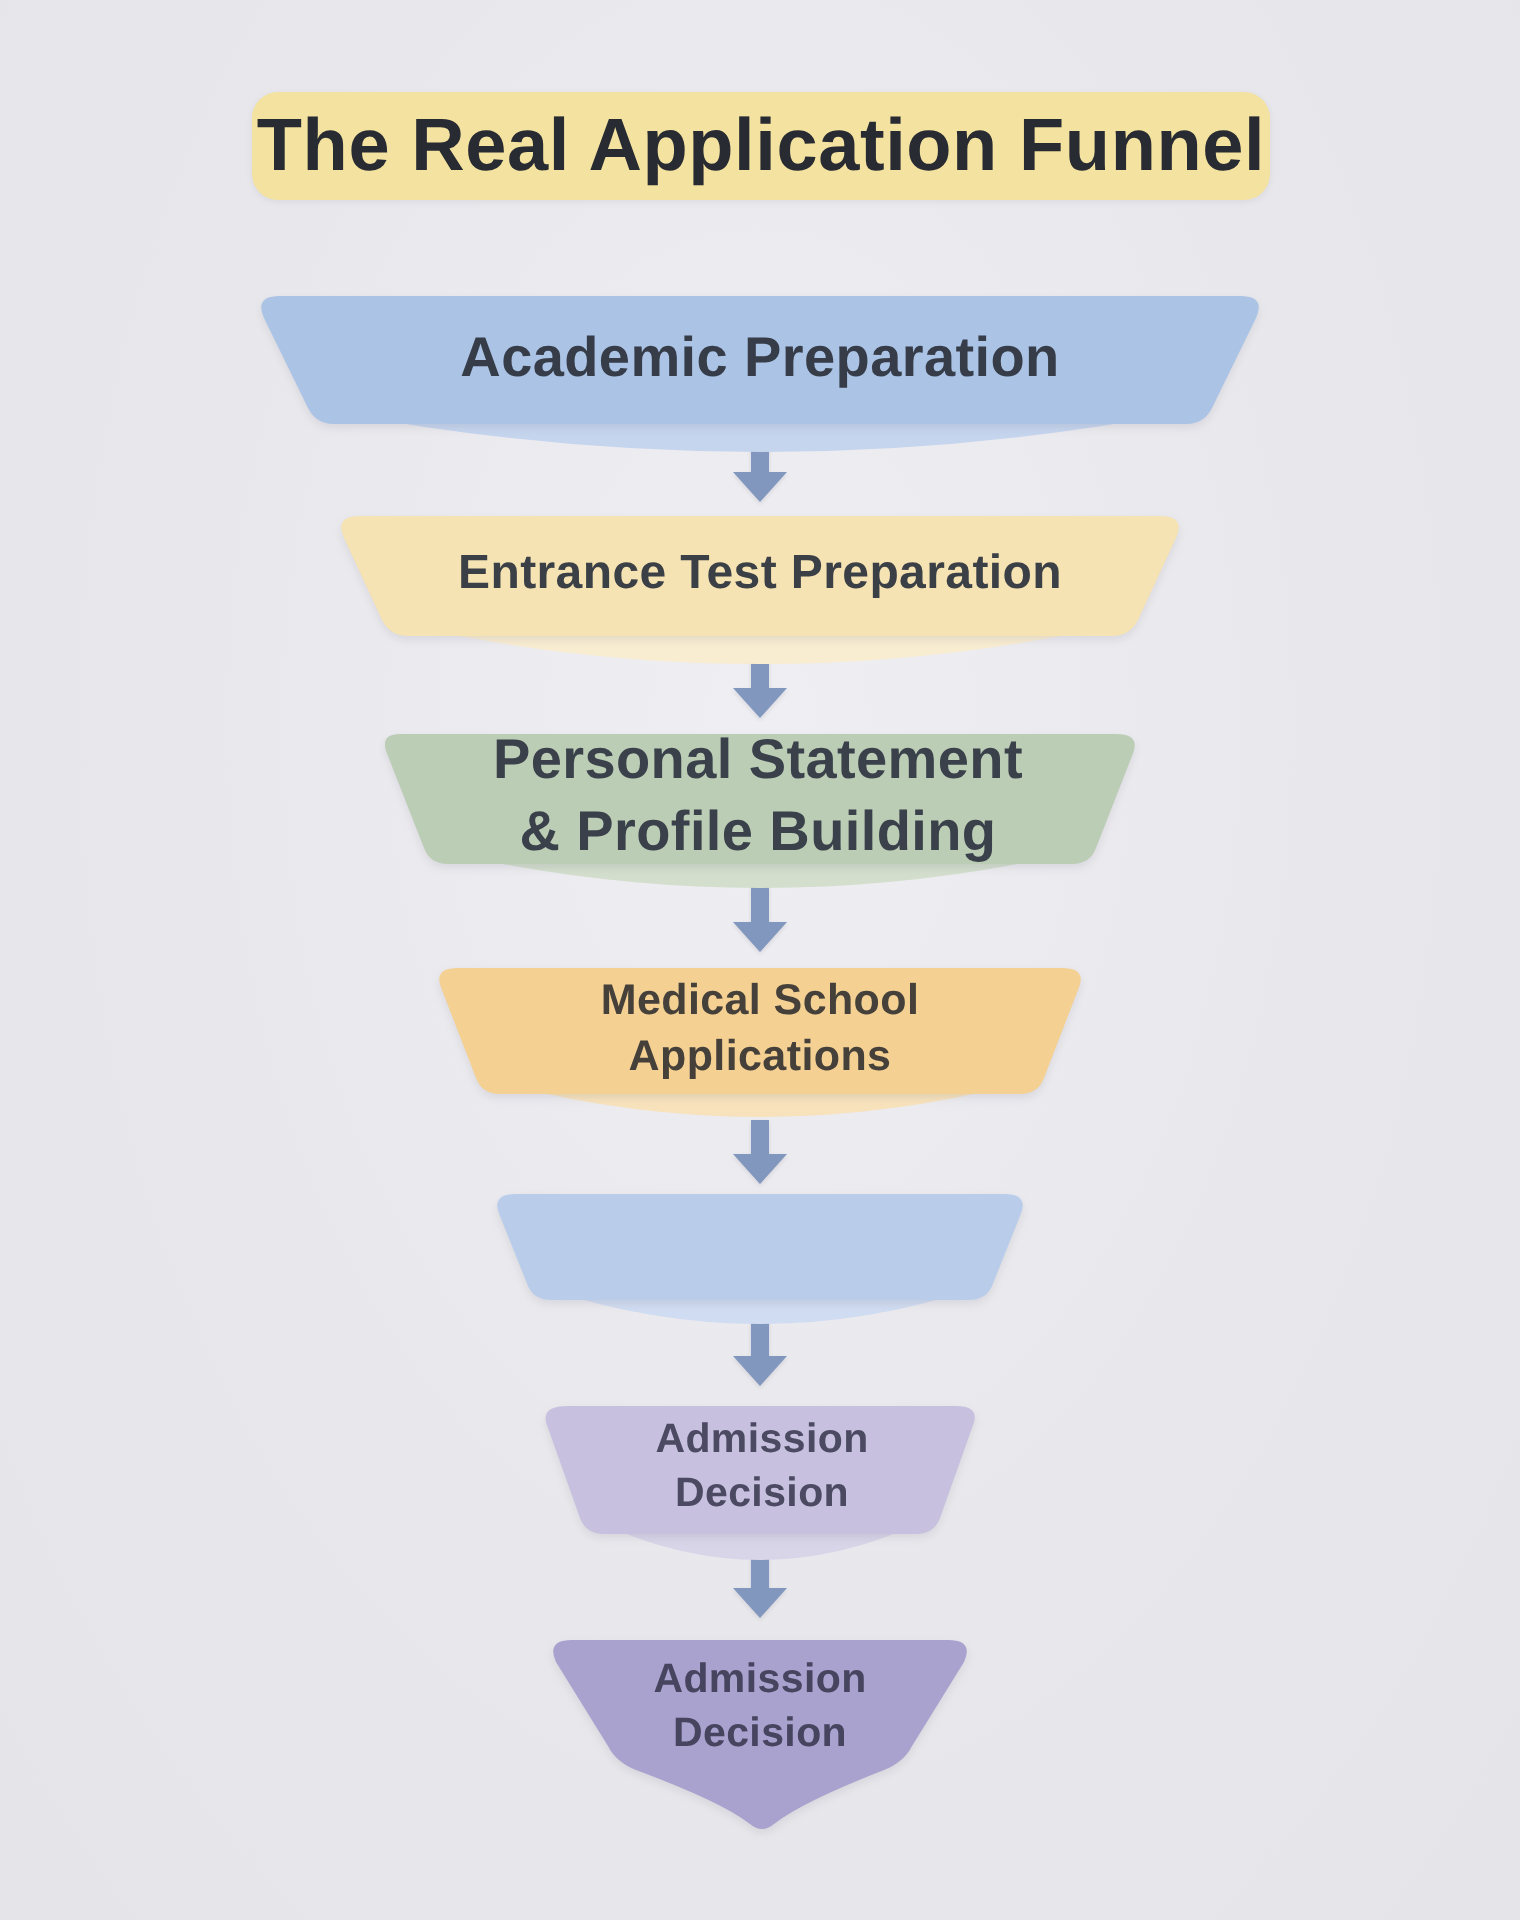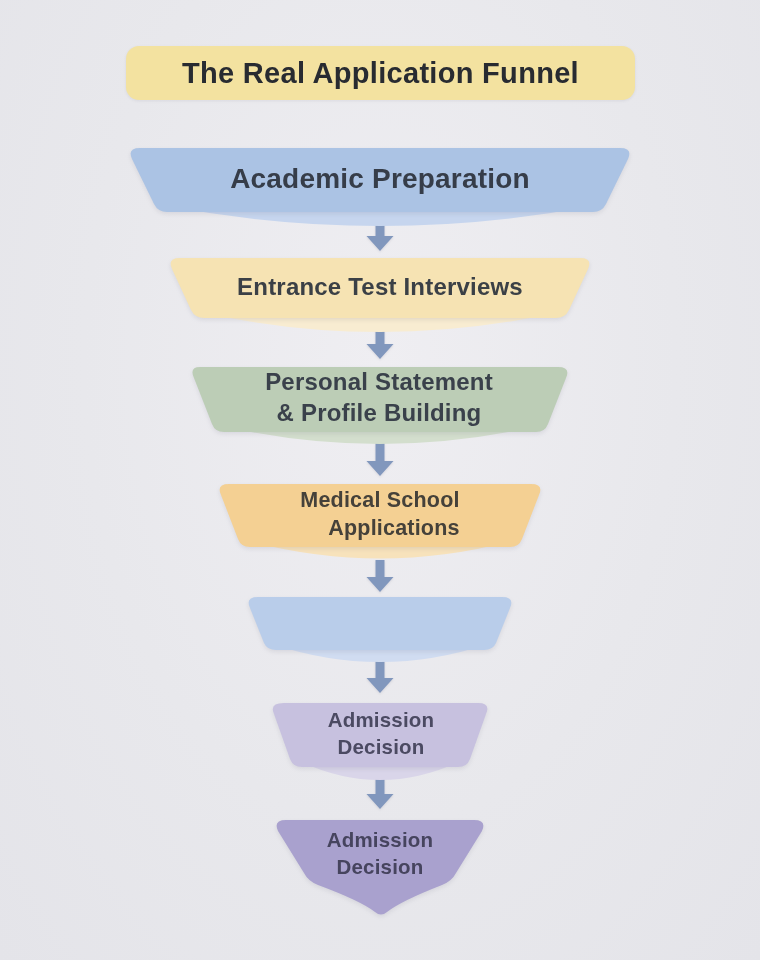--- a/index.html
+++ b/index.html
@@ -12,32 +12,32 @@
     position:relative; width:760px; height:960px; overflow:hidden;
     background:radial-gradient(ellipse at 50% 38%, #efeef2 0%, #e8e8ec 55%, #e4e4e9 100%);
   }
   .funnel-svg { position:absolute; left:0; top:0; }
   .seg { filter:drop-shadow(0 2px 2px rgba(80,80,110,0.12)); }
   .arrow { filter:drop-shadow(0 1px 1px rgba(80,80,110,0.15)); }
   .title-banner {
     position:absolute; left:126px; top:46px; width:509px; height:54px;
     border-radius:13px;
     display:flex; align-items:center; justify-content:center;
-    font-size:29px; font-weight:700; letter-spacing:0.3px;
+    font-size:37px; font-weight:700; letter-spacing:0.3px;
     box-shadow:0 1px 3px rgba(80,80,110,0.10);
   }
   .stage-label {
     position:absolute;
     display:flex; align-items:center; justify-content:center;
     text-align:center; font-weight:700; white-space:pre-line;
     letter-spacing:0.2px; pointer-events:none;
   }
   .lbl-1 { left:128px; top:146px; width:504px; height:66px; font-size:28px; }
   .lbl-2 { left:168px; top:256px; width:424px; height:62px; font-size:24px; }
-  .lbl-3 { left:188px; top:364px; width:382px; height:68px; font-size:24px; line-height:1.28; }
+  .lbl-3 { left:188px; top:364px; width:382px; height:68px; font-size:28px; line-height:1.28; }
   .lbl-4 { left:217px; top:482px; width:326px; height:65px; font-size:21.5px; line-height:1.28; }
   .lbl-5 { left:246px; top:595px; width:268px; height:55px; font-size:21px; }
   .lbl-6 { left:272px; top:701px; width:218px; height:66px; font-size:20.5px; line-height:1.3; }
   .lbl-7 { left:275px; top:818px; width:210px; height:72px; font-size:20.5px; line-height:1.3; }
 </style>
 </head>
 <body>
 
 <div class="canvas" style="background-color: rgb(232, 232, 236);">
 
@@ -67,22 +67,22 @@
     <path d="M 272 644 H 488 Q 380 680 272 644 Z" fill="#d0dcf1"></path>
     <path class="seg" d="M 258 597 H 502 Q 515 597 510 608 L 496 643 Q 493 650 484 650 H 276 Q 267 650 264 643 L 250 608 Q 245 597 258 597 Z" fill="#b9cdea"></path>
 
     <path d="M 297 760 H 463 Q 380 800 297 760 Z" fill="#d9d5e9"></path>
     <path class="seg" d="M 284 703 H 478 Q 491 703 486 714 L 470 759 Q 467 767 458 767 H 302 Q 293 767 290 759 L 274 714 Q 269 703 284 703 Z" fill="#c7c1df"></path>
 
     <path class="seg" d="M 286 820 H 474 Q 487 820 482 831 L 456 873 Q 452 881 442 885 Q 401 901 387 912 Q 381 917 375 912 Q 361 901 318 885 Q 308 881 304 873 L 278 831 Q 273 820 286 820 Z" fill="#a9a1ce"></path>
   </svg>
 
   <div class="stage-label lbl-1" style="color: rgb(54, 61, 73);">Academic Preparation</div>
-  <div class="stage-label lbl-2" style="color: rgb(59, 64, 70);">Entrance Test Interviews</div>
+  <div class="stage-label lbl-2" style="color: rgb(59, 64, 70);">Entrance Test Preparation</div>
   <div class="stage-label lbl-3" style="color: rgb(58, 65, 75);">Personal Statement
 &amp; Profile Building</div>
-  <div class="stage-label lbl-4" style="color: rgb(69, 65, 58); text-align: right;">Medical School
+  <div class="stage-label lbl-4" style="color: rgb(69, 65, 58);">Medical School
 Applications</div>
   <div class="stage-label lbl-6" style="color: rgb(75, 74, 98);">Admission
 Decision</div>
   <div class="stage-label lbl-7" style="color: rgb(70, 68, 94);">Admission
 Decision</div>
 </div>
 
 </body></html>

